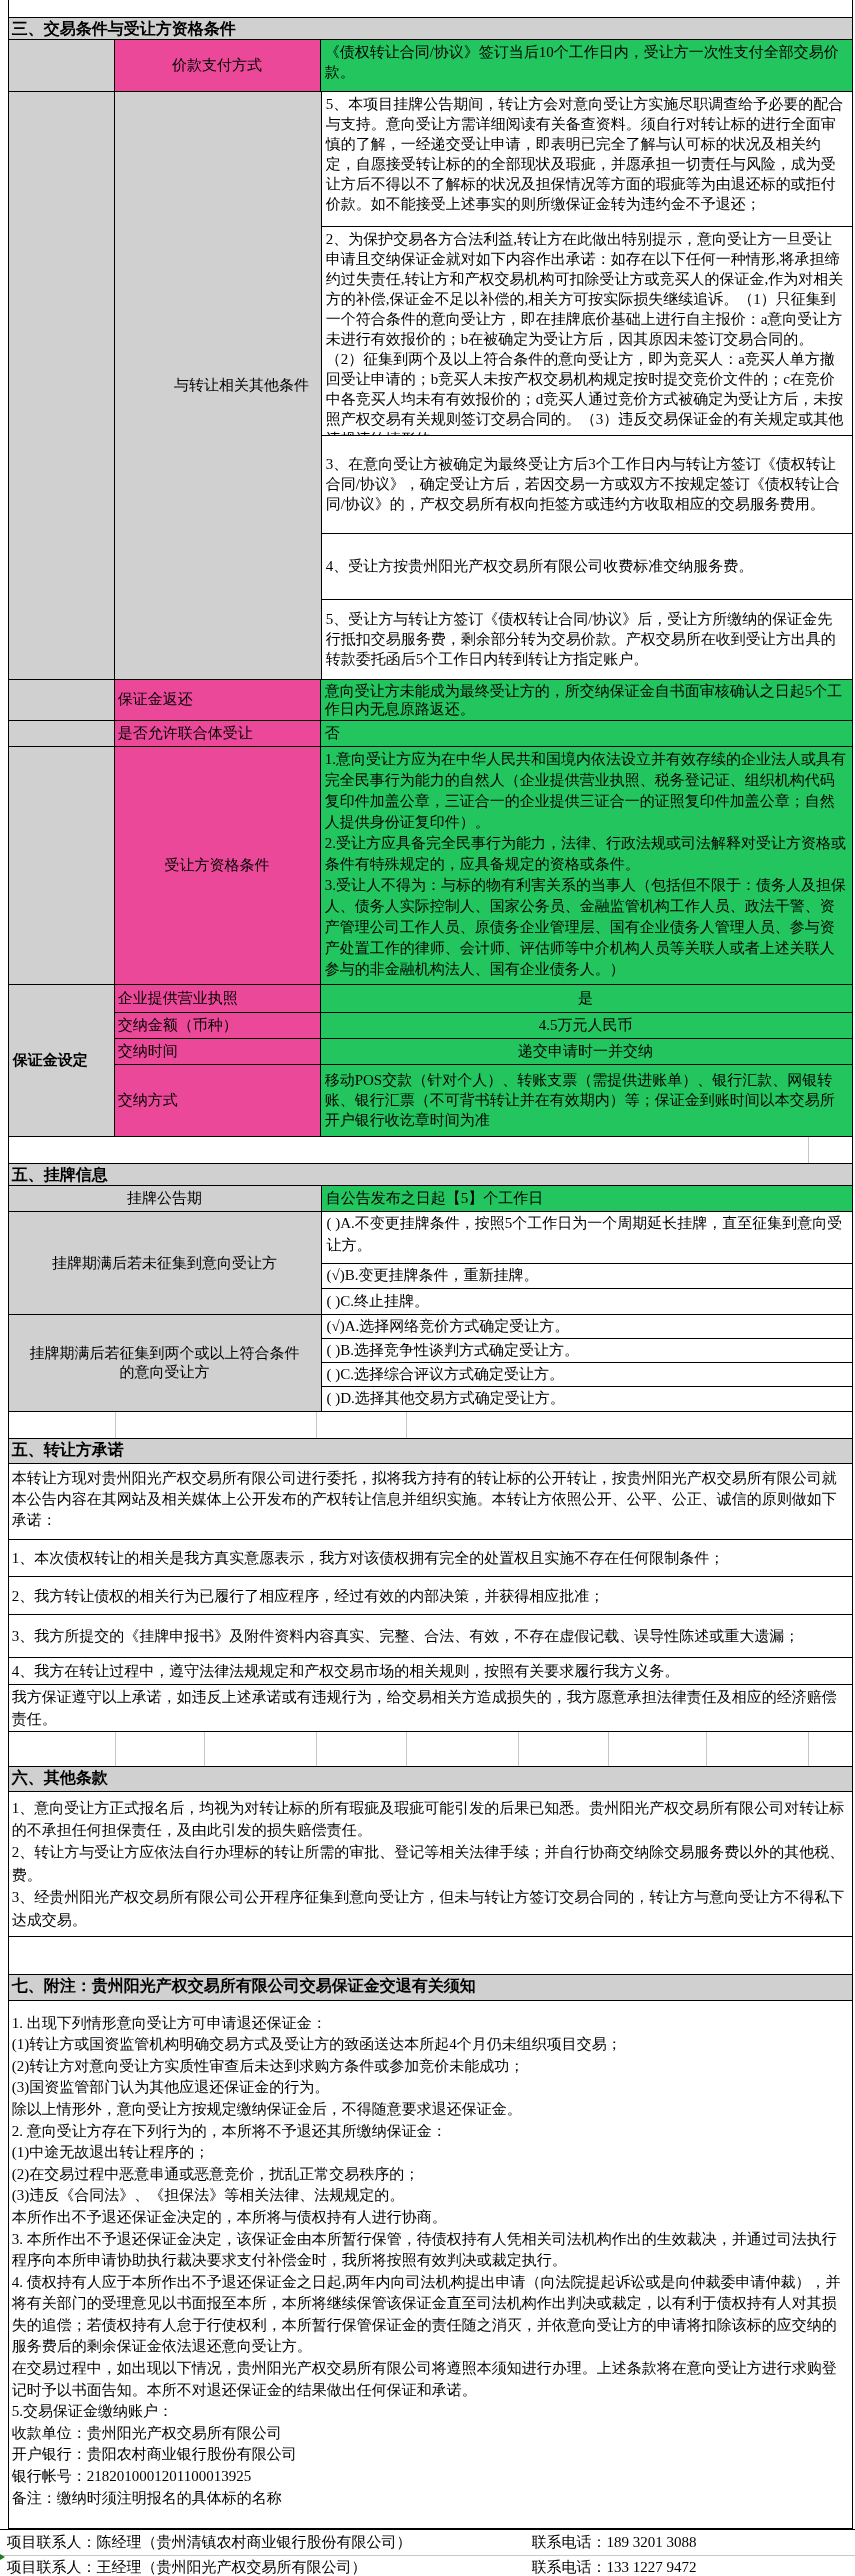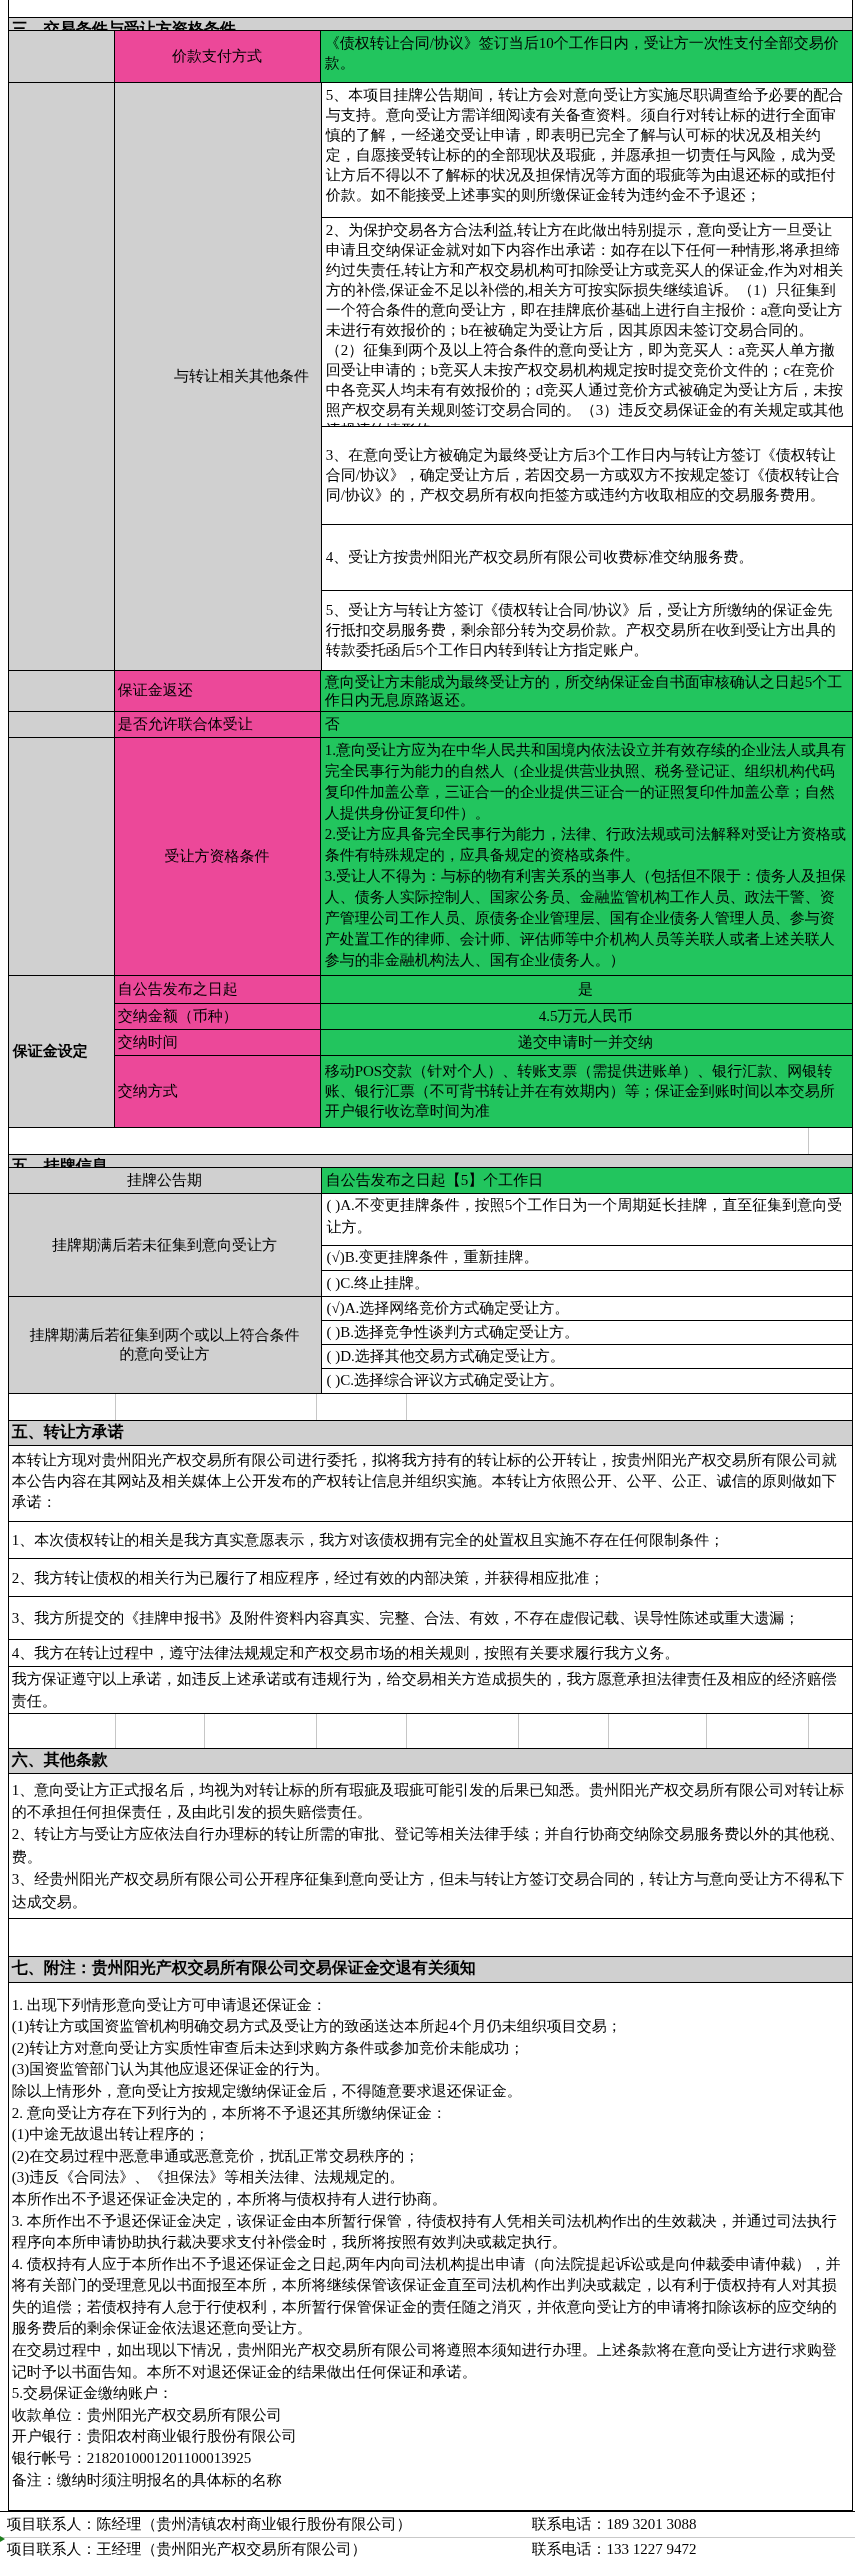--- a/index.html
+++ b/index.html
@@ -18,21 +18,21 @@
   }
   .topstrip { height: 16.6px; background:#fff; }
   .sec-header {
     border-top: 1.7px solid #000;
     border-bottom: 0.8px solid #000;
     background: #d0d0d0;
     font-weight: bold;
     font-size: 16px;
     line-height: 22.4px;
     padding-left: 3.3px;
-    height: 14px;
+    height: 23px;
     overflow: hidden;
   }
   .row { display: flex; border-bottom: 0.8px solid #000; background:#fff; }
   .c1 {
     width: 106px; background:#d0d0d0; border-right:0.8px solid #000;
     flex: none; overflow: hidden;
   }
   .c2 {
     width: 206px; background:#ec4899; border-right:0.8px solid #000;
     flex: none; display:flex; align-items:center; justify-content:center;
@@ -150,21 +150,21 @@
     <div class="c2">受让方资格条件</div>
     <div class="c3 pre" style="line-height:21px;">1.意向受让方应为在中华人民共和国境内依法设立并有效存续的企业法人或具有完全民事行为能力的自然人（企业提供营业执照、税务登记证、组织机构代码复印件加盖公章，三证合一的企业提供三证合一的证照复印件加盖公章；自然人提供身份证复印件）。
 2.受让方应具备完全民事行为能力，法律、行政法规或司法解释对受让方资格或条件有特殊规定的，应具备规定的资格或条件。
 3.受让人不得为：与标的物有利害关系的当事人（包括但不限于：债务人及担保人、债务人实际控制人、国家公务员、金融监管机构工作人员、政法干警、资产管理公司工作人员、原债务企业管理层、国有企业债务人管理人员、参与资产处置工作的律师、会计师、评估师等中介机构人员等关联人或者上述关联人参与的非金融机构法人、国有企业债务人。）</div>
   </div>
 
   <div class="group">
     <div class="dep-left">保证金设定</div>
     <div class="dep-right">
       <div class="dep-row h-dep1">
-        <div class="c2 left">自公告发布之日起</div>
+        <div class="c2 left">企业提供营业执照</div>
         <div class="c3 hcenter">是</div>
       </div>
       <div class="dep-row h-dep2">
         <div class="c2 left">交纳金额（币种）</div>
         <div class="c3 hcenter">4.5万元人民币</div>
       </div>
       <div class="dep-row h-dep3">
         <div class="c2 left">交纳时间</div>
         <div class="c3 hcenter">递交申请时一并交纳</div>
       </div>
@@ -193,22 +193,22 @@
       <div class="opt h-opt30 cm">(√)B.变更挂牌条件，重新挂牌。</div>
       <div class="opt h-opt30 cm">( )C.终止挂牌。</div>
     </div>
   </div>
 
   <div class="group">
     <div class="wlabel">挂牌期满后若征集到两个或以上符合条件的意向受让方</div>
     <div class="group-right">
       <div class="opt h-opt29 cm">(√)A.选择网络竞价方式确定受让方。</div>
       <div class="opt h-opt29 cm">( )B.选择竞争性谈判方式确定受让方。</div>
+      <div class="opt h-opt29 cm">( )C.选择综合评议方式确定受让方。</div>
       <div class="opt h-opt29 cm">( )D.选择其他交易方式确定受让方。</div>
-      <div class="opt h-opt29 cm">( )C.选择综合评议方式确定受让方。</div>
     </div>
   </div>
 
   <div class="sep h-sep2">
     <i class="gl" style="left:106px"></i>
       <i class="gl" style="left:307px"></i>
       <i class="gl" style="left:397px"></i>
   </div>
 
   <div class="sec-header h-hdr5b">五、转让方承诺</div>

